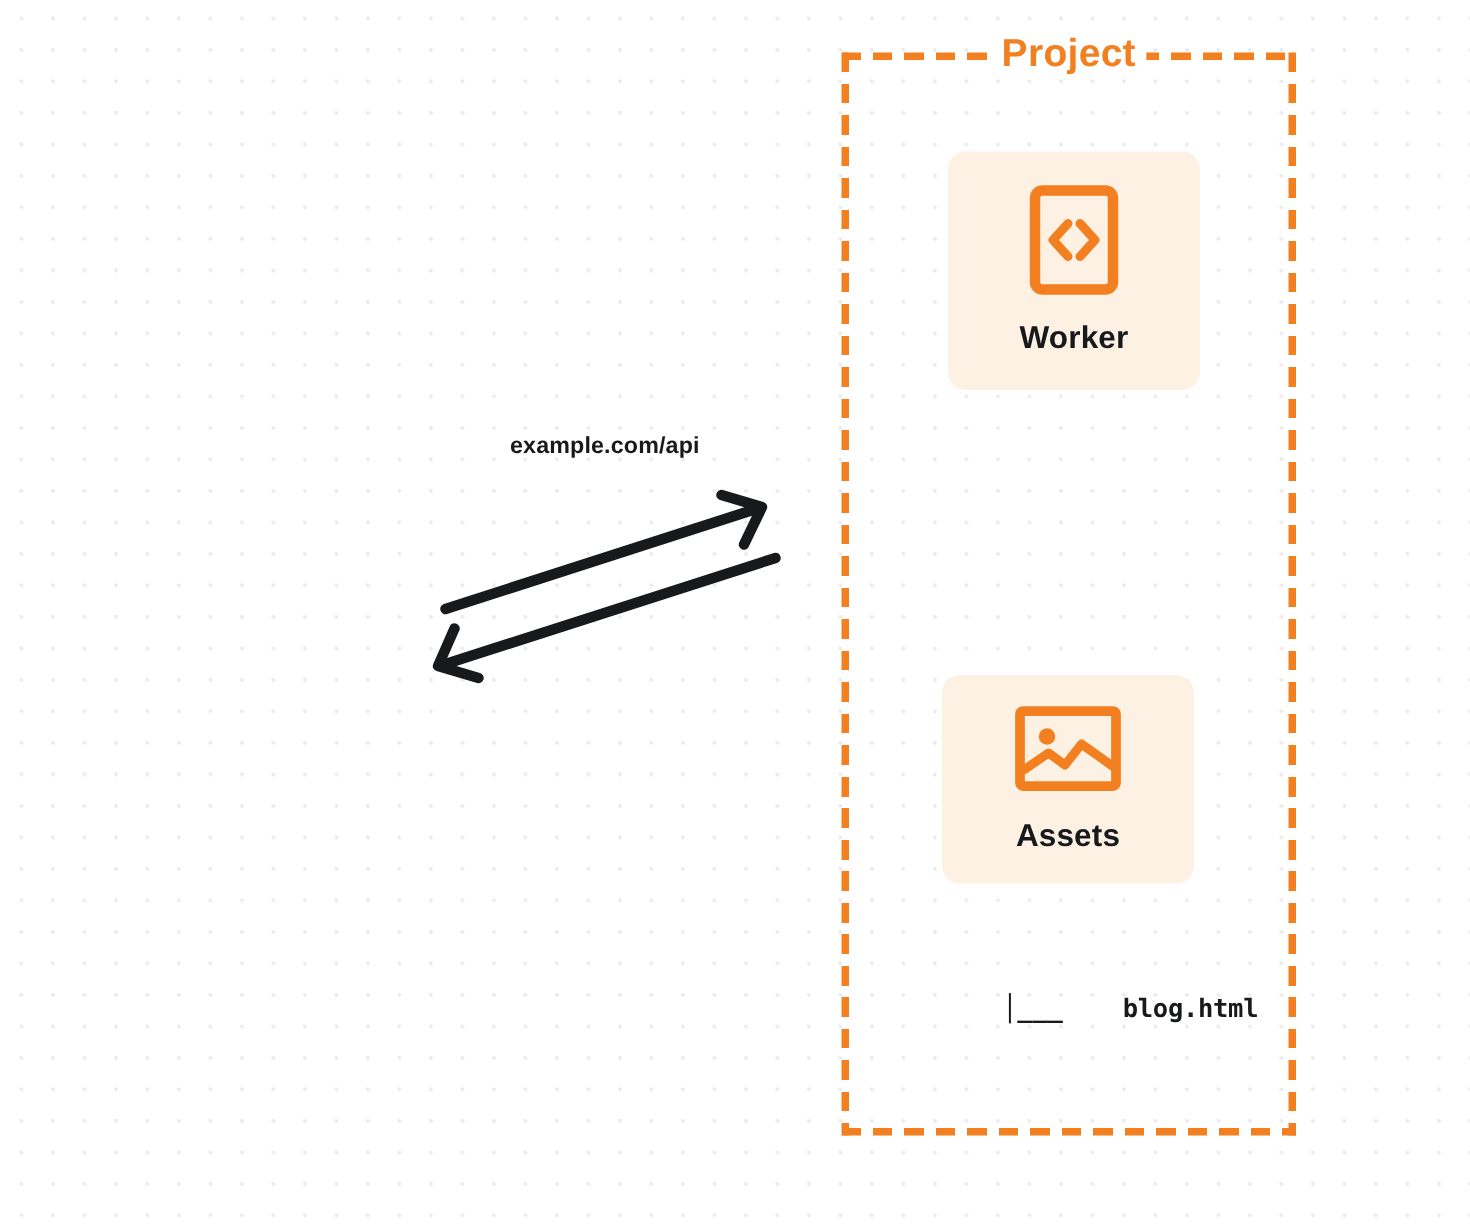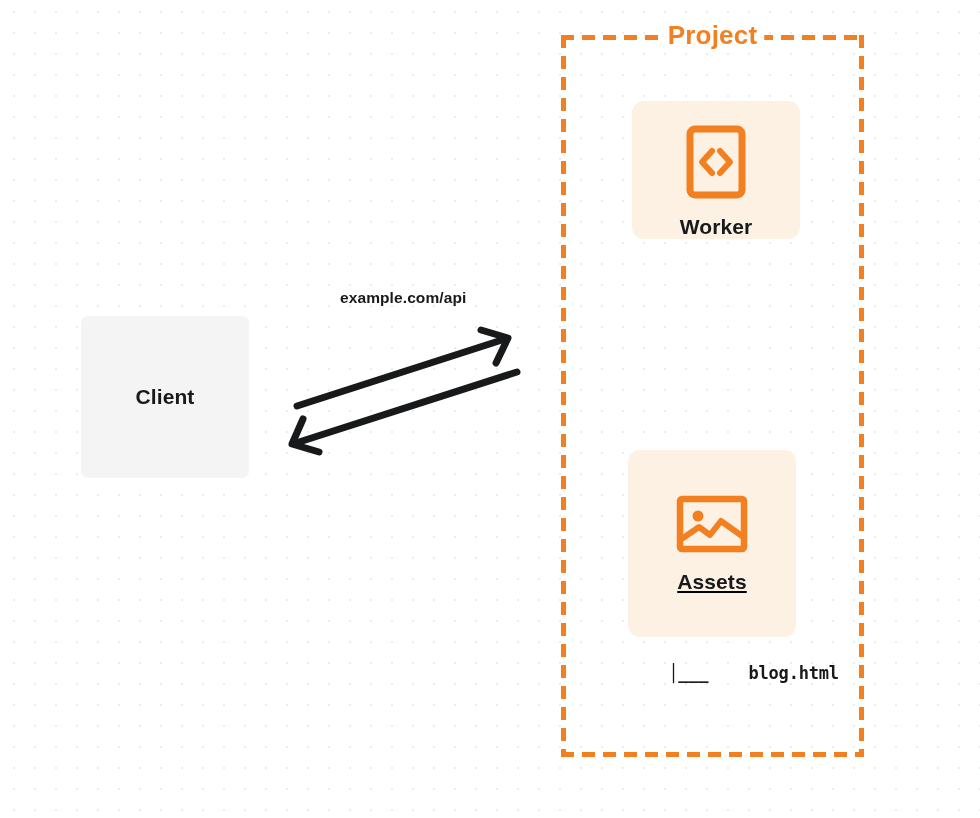--- a/index.html
+++ b/index.html
@@ -121,29 +121,27 @@
     border-radius: 12px;
     display: flex;
     flex-direction: column;
     align-items: center;
     justify-content: center;
   }
   .node-worker {
     left: 71px;
     top: 66px;
     width: 168px;
-    height: 138px;
-    justify-content: flex-end;
+    height: 159px;
   }
   .node-assets {
     left: 67px;
     top: 415px;
     width: 168px;
-    height: 187px;
-    text-decoration: underline;
+    height: 139px;
   }
   .node-icon {
     display: block;
     margin-bottom: 12px;
   }
   .node-label {
     font-size: 21px;
     font-weight: 700;
     color: #17191b;
     letter-spacing: 0.1px;
@@ -162,23 +160,20 @@
     white-space: pre;
     letter-spacing: -0.2px;
   }
   .file-tree-line { display: block; }
 </style>
 </head>
 <body>
 
 <div id="canvas">
 
-  <div class="client-box">
-    <span class="client-label">Client</span>
-  </div>
 
   <svg class="arrows-svg" viewBox="0 0 980 818" xmlns="http://www.w3.org/2000/svg">
     <g stroke="#17191b" stroke-width="7" fill="none" stroke-linecap="round" stroke-linejoin="round">
 
       <line x1="297" y1="406" x2="505" y2="339"></line>
       <polyline points="481,330 508,338 496,363"></polyline>
 
       <line x1="517" y1="372" x2="296" y2="443"></line>
       <polyline points="319,452 292,444 303,419"></polyline>
     </g>

